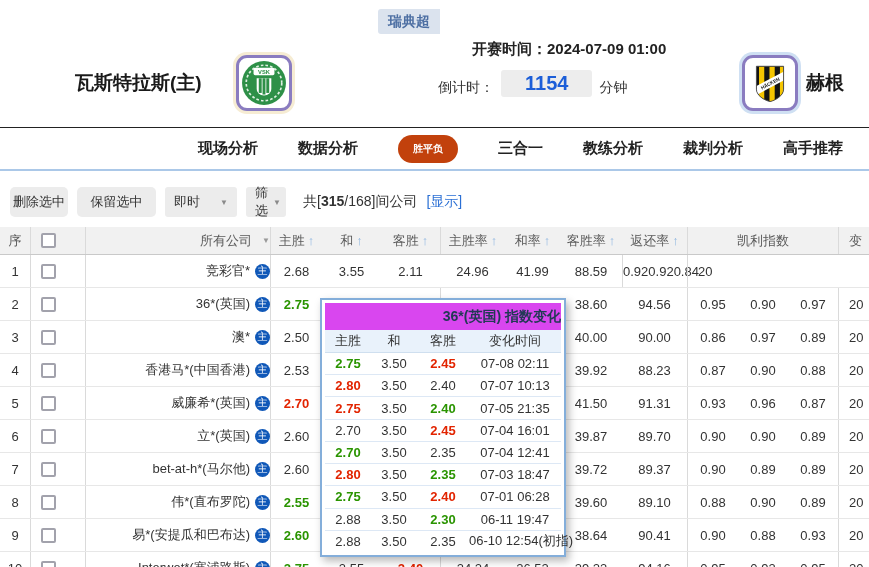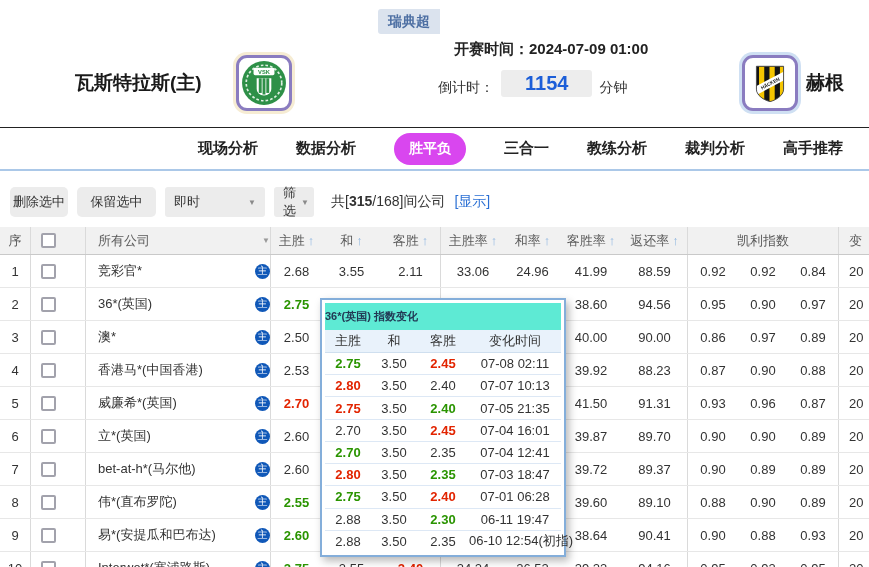--- a/index.html
+++ b/index.html
@@ -1,21 +1,21 @@
 <!DOCTYPE html>
 <html><head>
 <meta charset="utf-8">
 <style>
   * { margin:0; padding:0; box-sizing:border-box; }
   html,body { background:#fff; }
   body { font-family:"Liberation Sans","DejaVu Sans",sans-serif; }
   .screen { position:relative; width:869px; height:567px; background:#fff; overflow:hidden; }
 
   
-  .topbar { position:absolute; left:378px; top:9px; display:flex; gap:2px; height:25px; }
+  .topbar { position:absolute; left:378px; top:9px; display:flex; gap:20px; height:25px; }
   .league-badge { background:#dbe3ee; color:#4d6fa3; font-weight:bold; font-size:14px; padding:0 10px;
                   border-radius:3px 0 0 3px; display:flex; align-items:center; cursor:pointer; }
   .kickoff { background:#efefef; color:#222; font-weight:bold; font-size:15px; padding:0 12px;
              border-radius:0 3px 3px 0; display:flex; align-items:center;margin-top:40px; }
 
   
   .home-name { position:absolute; left:75px; top:70px; font-size:19px; font-weight:bold; color:#1a1a1a; }
   .away-name { position:absolute; left:806px; top:70px; font-size:19px; font-weight:bold; color:#1a1a1a; }
   .logo-tile { position:absolute; top:52px; width:62px; height:62px; border-radius:14px; padding:3px; }
   .home-tile { left:233px; background:#f6ecd3; }
@@ -23,59 +23,59 @@
   .logo-inner { width:56px; height:56px; background:#fff; border:3px solid #8a7cc0; border-radius:11px;
                 display:flex; align-items:center; justify-content:center; }
   .countdown { position:absolute; left:438px; top:70px; display:flex; align-items:flex-end; font-size:14px; color:#333; }
   .cd-num { background:#ededed; color:#1c5ed8; font-size:20px; font-weight:bold; padding:2px 24px; margin:0 7px; border-radius:3px; }
 
   
   .nav { position:absolute; top:127px; left:0; width:869px; height:44px; background:#fff;
          border-top:1px solid #222; border-bottom:2px solid #abc8e8;
          display:flex; align-items:center; justify-content:space-between; padding:0 26px 0 198px; }
   .tab { font-size:15px; font-weight:bold; color:#222; cursor:pointer; white-space:nowrap; }
-  .tab.active { background:#d946ef; color:#fff; border-radius:16px; padding:7px 15px; font-size:14px;font-family:Liberation Mono, monospace; }
+  .tab.active { background:#c2410c; color:#fff; border-radius:16px; padding:7px 15px; font-size:10px;font-family:Liberation Mono, monospace; }
 
   
   .toolbar { position:absolute; top:186px; left:10px; height:32px; display:flex; align-items:center; gap:9px; }
   .tbtn { background:#ececec; border:none; font-size:13px; color:#333; height:30px; border-radius:5px;
           display:flex; align-items:center; justify-content:center; cursor:pointer; }
   .w58 { width:58px; } .w65 { width:79px; }
   .tsel { background:#ececec; height:30px; border-radius:3px; display:flex; align-items:center;
           justify-content:space-between; padding:0 9px; font-size:13px; color:#333; cursor:pointer; }
-  .selw { width:100px; } .filw { width:40px; }
+  .selw { width:72px; } .filw { width:40px; }
   .caret { font-size:8px; color:#8a8a8a; margin-left:5px; }
   .count { font-size:14px; color:#333; margin-left:8px; }
   .count b { font-weight:bold; }
   .show-link { color:#2a6fd4; font-size:14px; cursor:pointer; text-decoration:none; }
 
   
   .table { position:absolute; top:227px; left:0; width:898px; }
   .grid { display:grid; grid-template-columns:30px 55px 185px 52px 59px 59px 65px 55px 62px 65px 151px 60px; }
   .thead { height:28px; background:#f1f1f1; border-bottom:1px solid #c9c9c9; font-size:13px; color:#5a5a5a; }
   .trow { height:33px; border-bottom:1px solid #e7e7e7; font-size:13px; color:#333; background:#fff; cursor:pointer; }
   .cell { height:100%; display:flex; align-items:center; justify-content:center; }
   .bl { border-left:1px solid #dadada; }
   .sort { color:#8fb6e0; font-weight:bold; font-size:13px; margin-left:3px; }
   .filter-caret { font-size:8px; color:#999; margin-left:5px; }
   .chk-cell { justify-content:flex-start; padding-left:10px; }
   .cb { width:15px; height:15px; border:2px solid #a2a2ac; border-radius:2px; background:#fff; cursor:pointer; }
-  .c-company { justify-content:space-between; padding-left:12px; gap:5px; }
+  .c-company { justify-content:flex-end; padding-left:12px; gap:5px; }
   .badge-zhu { width:15px; height:15px; border-radius:50%; background:#1058b8; color:#fff; font-size:10px;
                display:flex; align-items:center; justify-content:center; flex:0 0 15px; }
   .kelly { justify-content:space-around; }
   .change-cell { justify-content:flex-start; padding-left:10px; }
   .up   { color:#e22400; font-weight:bold; }
   .down { color:#2a9400; font-weight:bold; }
 
   
   .popup { position:absolute; left:320px; top:298px; width:246px; height:259px; background:#fff;
            border:2px solid #84aeda; box-shadow:3px 4px 8px rgba(0,0,0,.28); padding:3px;
            display:flex; flex-direction:column; z-index:5; }
-  .popup-title { flex:0 0 27px; background:#5eead4; text-align:left; font-size:11px; font-weight:bold;
+  .popup-title { flex:0 0 27px; background:#d946ef; text-align:right; font-size:14px; font-weight:bold;
                  color:#223a55; line-height:27px; }
   .pgrid { display:grid; grid-template-columns:46px 46px 52px 1fr; align-items:center; text-align:center; }
   .popup-head { flex:0 0 23px; background:#e9f2fb; font-size:13px; color:#333; border-bottom:1px solid #cfdfef; }
   .prow { flex:1; border-bottom:1px solid #dde8f5; font-size:13px; color:#333; min-height:0; }
   .prow:last-child { border-bottom:none; }
   .ptime { white-space:nowrap; }
 </style>
 </head>
 <body>
 
@@ -206,21 +206,20 @@
           <div class="cell chk-cell bl">
             <div class="cb"></div>
           </div>
           <div class="cell c-company bl">
             <span>竞彩官*</span>
             <span class="badge-zhu">主</span>
           </div>
           <div class="cell bl">2.68</div>
           <div class="cell">3.55</div>
           <div class="cell">2.11</div>
-          <div class="cell bl">33.06</div>
           <div class="cell">24.96</div>
           <div class="cell">41.99</div>
           <div class="cell">88.59</div>
           <div class="cell bl kelly">
             <span>0.92</span>
             <span>0.92</span>
             <span>0.84</span>
           </div>
           <div class="cell bl change-cell">20</div>
         </div>

